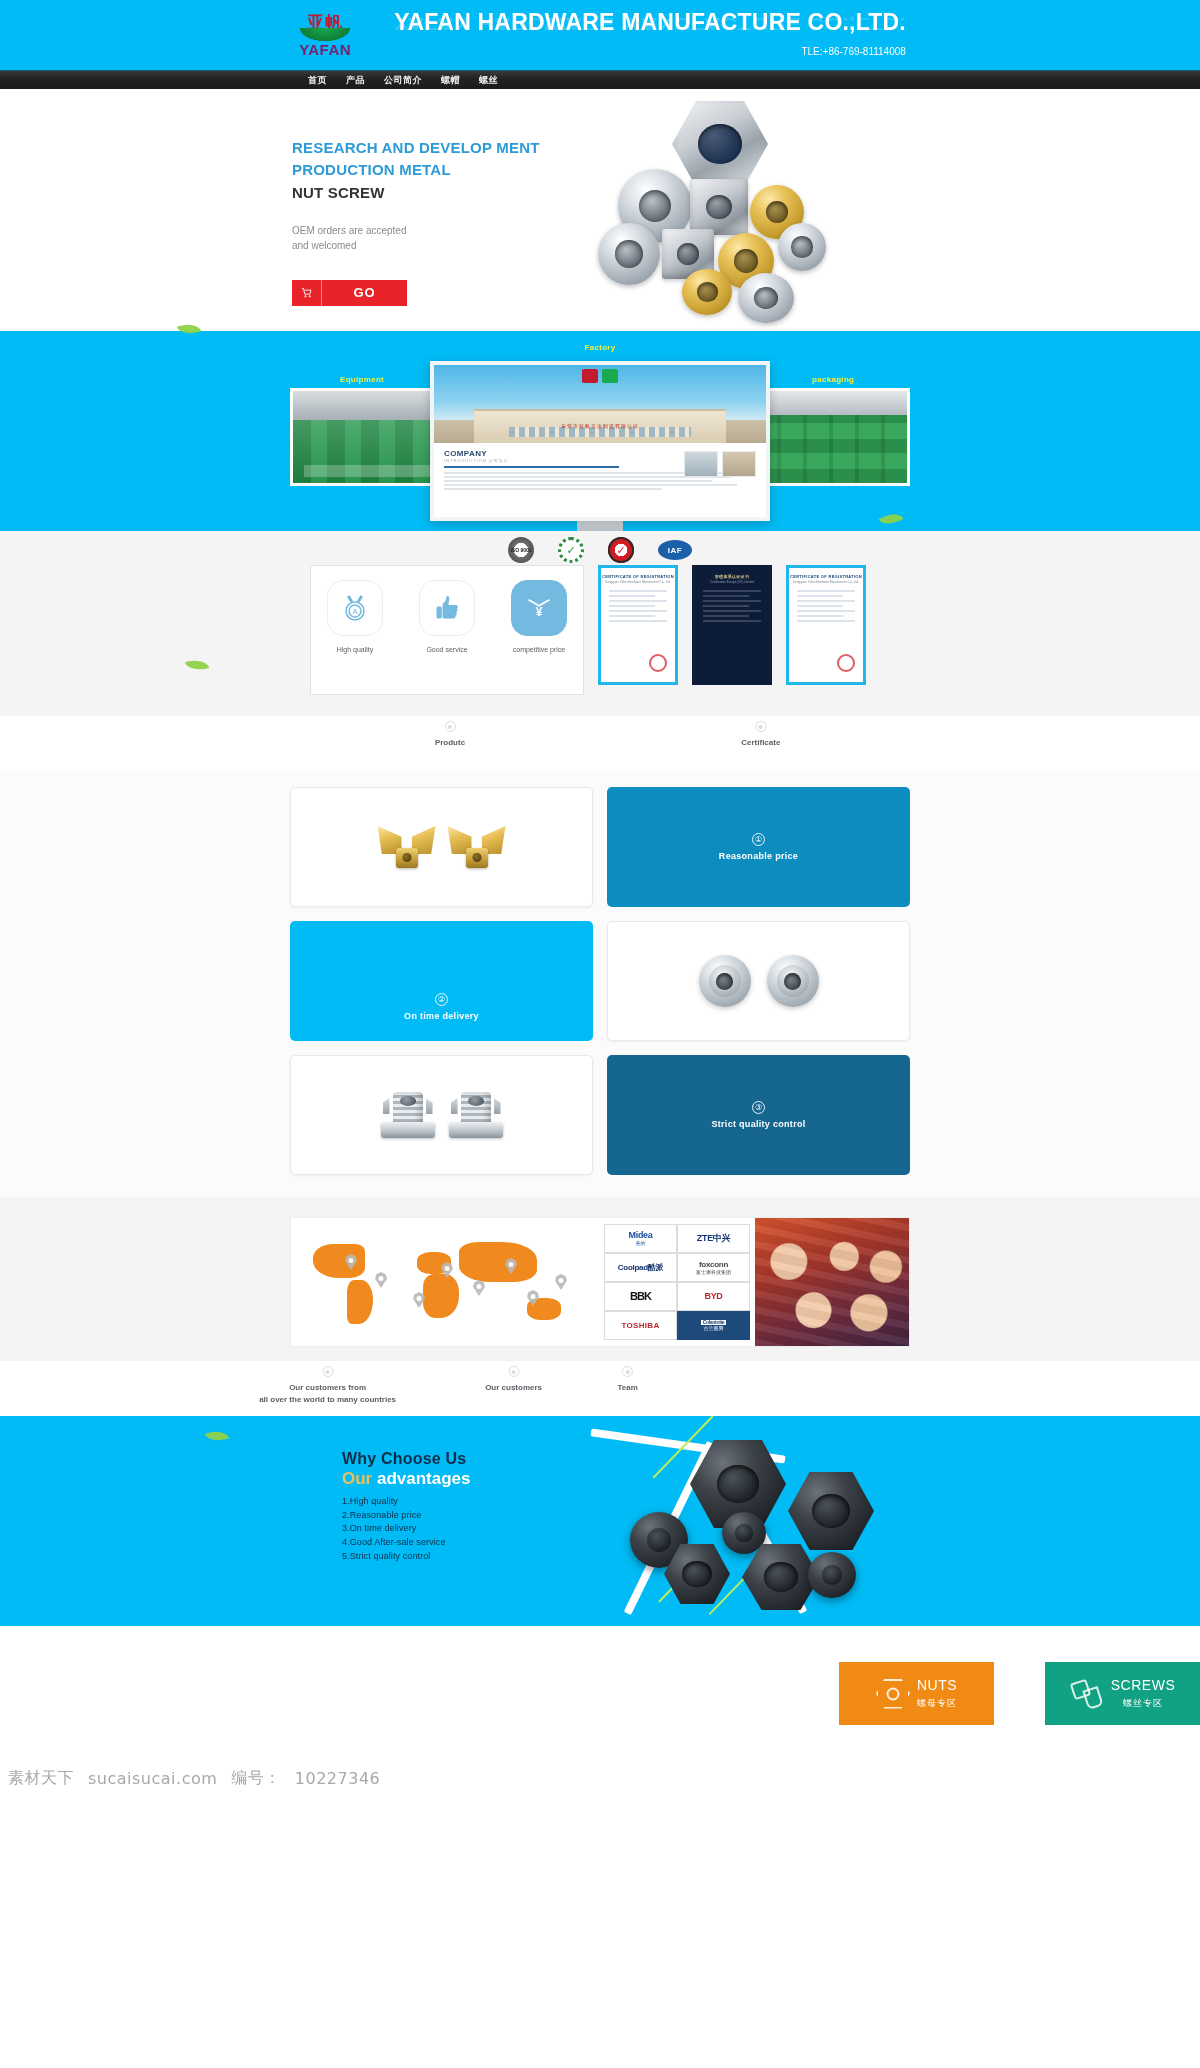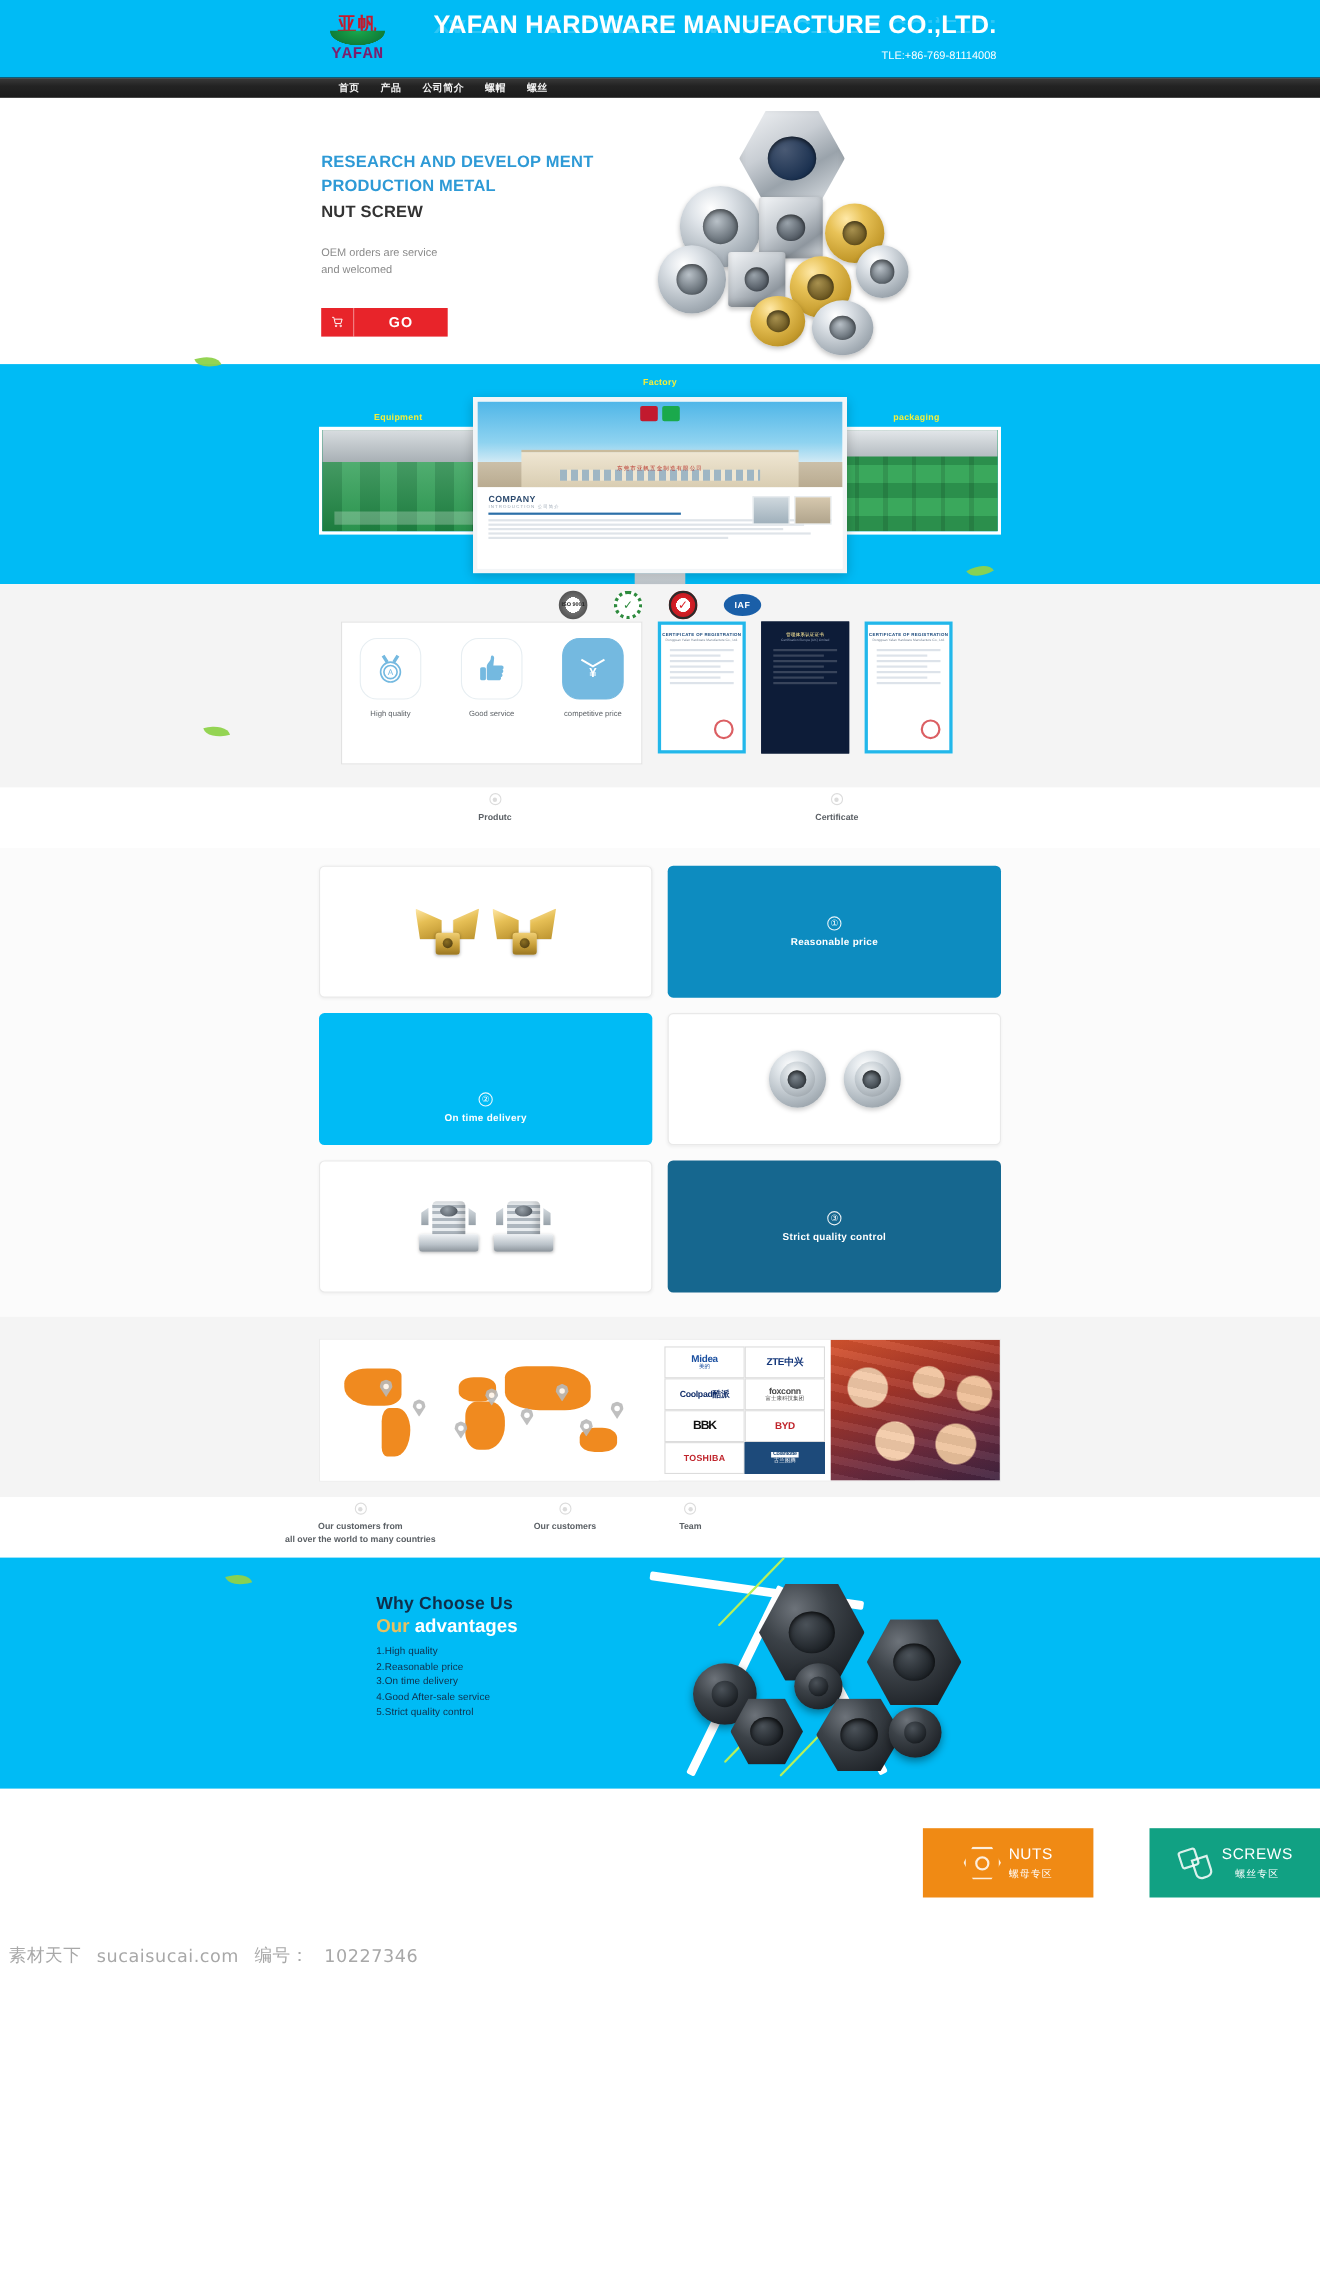--- a/index.html
+++ b/index.html
@@ -31,21 +31,21 @@
     font-family: "DejaVu Sans", sans-serif;
     font-size: 17px; font-weight: bold; color: #c21a2e;
     letter-spacing: 1px;
   }
   .logo-swoosh {
     width: 50px; height: 13px; margin-top: -3px;
     background: radial-gradient(ellipse at 50% 0%, #1aa94c 0%, #0f7d38 70%, rgba(15,125,56,0) 72%);
     border-radius: 0 0 26px 26px;
   }
   .logo-en {
-    font-family: Liberation Mono, monospace;
+    font-family: Liberation Sans, sans-serif;
     font-size: 15px; font-weight: bold; color: #7a1f6e;
     letter-spacing: 0.5px; margin-top: 1px;
   }
   .company-block { position: relative; }
   .company-name {
     font-size: 23px; font-weight: bold; color: #ffffff;
     letter-spacing: 0.2px; white-space: nowrap;
   }
   .company-name-reflect {
     font-size: 23px; font-weight: bold;
@@ -631,21 +631,21 @@
     <a href="#">螺帽</a>
     <a href="#">螺丝</a>
   </div>
 
   <div class="hero">
     <div class="hero-copy">
       <div class="hero-h1">RESEARCH AND DEVELOP MENT</div>
       <div class="hero-h1">PRODUCTION METAL</div>
       <div class="hero-h2">NUT SCREW</div>
       <div class="hero-sub">
-        <span>OEM orders are service</span><br>
+        <span>OEM orders are accepted</span><br>
         <span>and welcomed</span>
       </div>
       <button class="go-btn">
         <span class="cart">
           <svg width="12" height="12" viewBox="0 0 24 24" fill="#fff">
               <path d="M2 3h3l2.6 11.3h10.1l2.3-8H7.1M9 20a1.4 1.4 0 1 0 0-2.8A1.4 1.4 0 0 0 9 20zm8.5 0a1.4 1.4 0 1 0 0-2.8 1.4 1.4 0 0 0 0 2.8z" stroke="#fff" stroke-width="1.8" fill="none"></path>
             </svg>
         </span>
         <span class="go-label">GO</span>
       </button>

